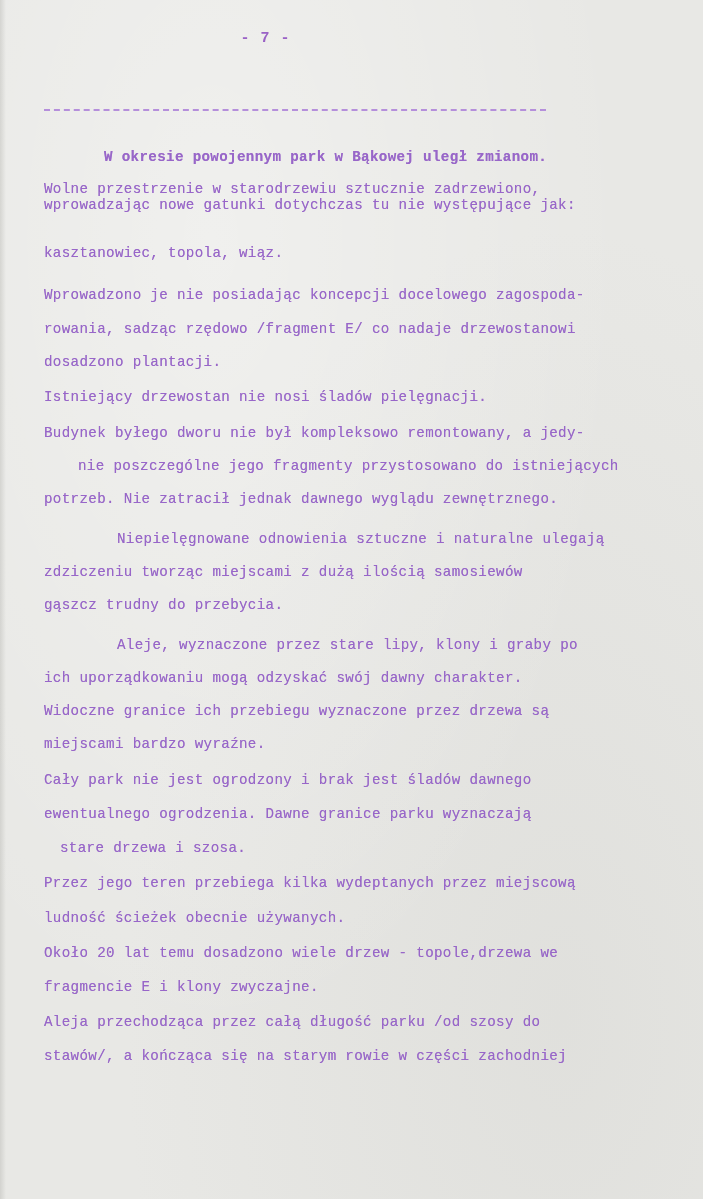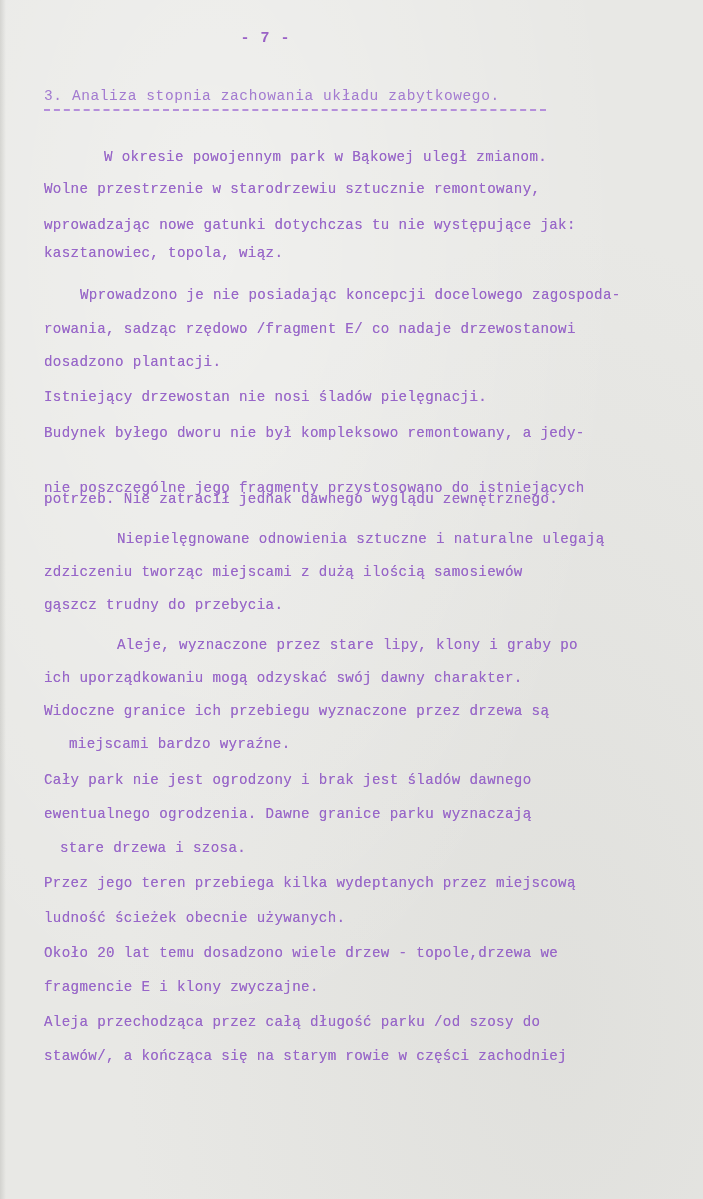--- a/index.html
+++ b/index.html
@@ -78,42 +78,41 @@
     }
   </style>
 </head>
 <body>
 
 <div class="page">
   <div class="left-shadow"></div>
 
   <div class="page-number">- 7 -</div>
 
-  <div class="heading">3. Analiza stopnia zachowania układu zabytkowego.</div>
   <div class="heading-underline"></div>
 
   <div id="body-lines">
-    <div class="line indent-small" style="top: 148px;">W okresie powojennym park w Bąkowej uległ zmianom.</div>
-    <div class="line" style="top: 180px;">Wolne przestrzenie w starodrzewiu sztucznie remontowany,</div>
-    <div class="line" style="top: 216px;">wprowadzając nowe gatunki dotychczas tu nie występujące jak:</div>
+    <div class="line indent-small" style="top: 148px; font-weight: bold;">W okresie powojennym park w Bąkowej uległ zmianom.</div>
+    <div class="line" style="top: 180px;">Wolne przestrzenie w starodrzewiu sztucznie zadrzewiono,</div>
+    <div class="line" style="top: 196px;">wprowadzając nowe gatunki dotychczas tu nie występujące jak:</div>
     <div class="line" style="top: 244px;">kasztanowiec, topola, wiąz.</div>
-    <div class="line" style="top: 286px; margin-left: 36px;">Wprowadzono je nie posiadając koncepcji docelowego zagospoda-</div>
+    <div class="line" style="top: 286px;">Wprowadzono je nie posiadając koncepcji docelowego zagospoda-</div>
     <div class="line" style="top: 320px;">rowania, sadząc rzędowo /fragment E/ co nadaje drzewostanowi</div>
     <div class="line" style="top: 353px;">dosadzono plantacji.</div>
     <div class="line" style="top: 388px;">Istniejący drzewostan nie nosi śladów pielęgnacji.</div>
     <div class="line" style="top: 424px;">Budynek byłego dworu nie był kompleksowo remontowany, a jedy-</div>
-    <div class="line" style="top: 479px;">nie poszczególne jego fragmenty przystosowano do istniejących</div>
+    <div class="line" style="top: 457px; margin-left: 34px;">nie poszczególne jego fragmenty przystosowano do istniejących</div>
     <div class="line" style="top: 490px;">potrzeb. Nie zatracił jednak dawnego wyglądu zewnętrznego.</div>
     <div class="line indent" style="top: 530px;">Niepielęgnowane odnowienia sztuczne i naturalne ulegają</div>
     <div class="line" style="top: 563px;">zdziczeniu tworząc miejscami z dużą ilością samosiewów</div>
     <div class="line" style="top: 596px;">gąszcz trudny do przebycia.</div>
     <div class="line indent" style="top: 636px;">Aleje, wyznaczone przez stare lipy, klony i graby po</div>
     <div class="line" style="top: 669px;">ich uporządkowaniu mogą odzyskać swój dawny charakter.</div>
     <div class="line" style="top: 702px;">Widoczne granice ich przebiegu wyznaczone przez drzewa są</div>
-    <div class="line" style="top: 735px; margin-left: 25px;">miejscami bardzo wyraźne.</div>
+    <div class="line" style="top: 735px;">miejscami bardzo wyraźne.</div>
     <div class="line" style="top: 771px;">Cały park nie jest ogrodzony i brak jest śladów dawnego</div>
     <div class="line" style="top: 805px;">ewentualnego ogrodzenia. Dawne granice parku wyznaczają</div>
     <div class="line" style="top: 839px; margin-left: 16px;">stare drzewa i szosa.</div>
     <div class="line" style="top: 874px;">Przez jego teren przebiega kilka wydeptanych przez miejscową</div>
     <div class="line" style="top: 909px;">ludność ścieżek obecnie używanych.</div>
     <div class="line" style="top: 944px;">Około 20 lat temu dosadzono wiele drzew - topole,drzewa we</div>
     <div class="line" style="top: 978px;">fragmencie E i klony zwyczajne.</div>
     <div class="line" style="top: 1013px; text-align: center;">Aleja przechodząca przez całą długość parku /od szosy do</div>
     <div class="line" style="top: 1047px;">stawów/, a kończąca się na starym rowie w części zachodniej</div>
   </div>

